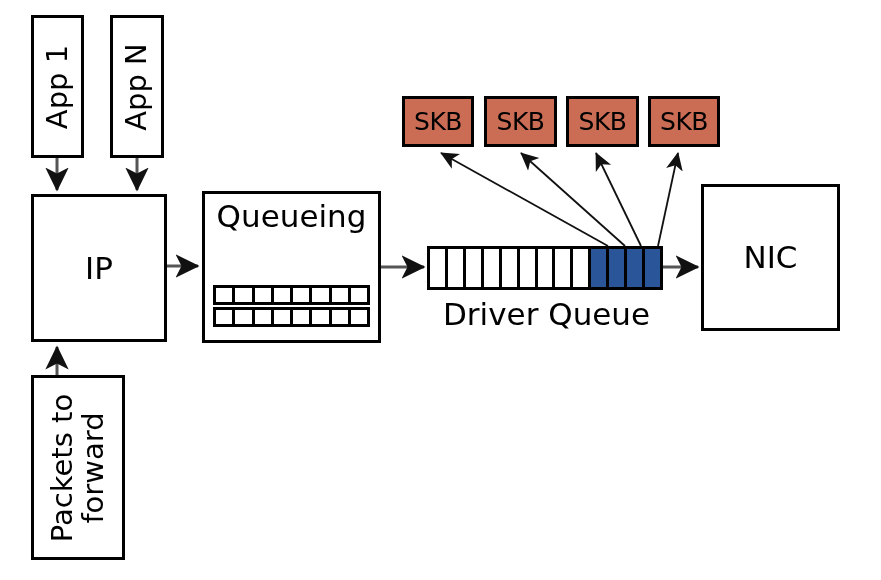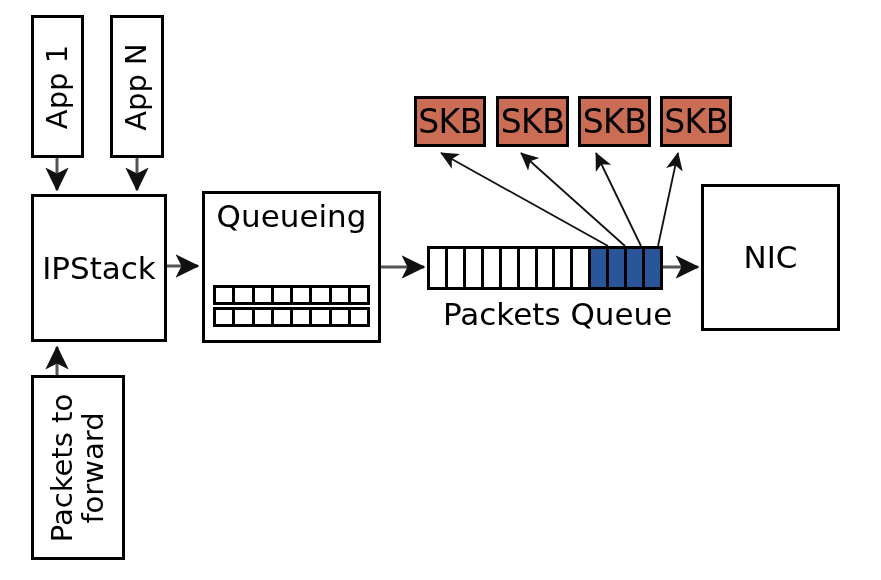--- a/index.html
+++ b/index.html
@@ -45,24 +45,23 @@
     text-align: center;
     line-height: 1.08;
   }
   .skb {
     position: absolute;
     box-sizing: border-box;
     border: 3px solid #000000;
     display: flex;
     align-items: center;
     justify-content: center;
-    font-size: 33px;
+    font-size: 25px;
     color: #000000;
     letter-spacing: -0.5px;
-    margin-left: 12px;
   }
   .queue-strip {
     position: absolute;
     box-sizing: border-box;
     border: 3px solid #000000;
     background: #ffffff;
     display: flex;
   }
   .queue-strip .cell {
     flex: 1 1 0;
@@ -113,21 +112,20 @@
   </div>
 
   <div class="vert-label" style="left:110px; top:15px; width:54px; height:143px;">
     <div class="inner" style="font-size:29px;">
       <span class="label-text">App N</span>
     </div>
   </div>
 
   <div class="box" style="left:31px; top:194px; width:136px; height:148px; flex-direction:row; font-size:31px;">
     <span class="label-text">IP</span>
-    <span class="label-text">Stack</span>
   </div>
 
   <div class="vert-label" style="left:31px; top:375px; width:94px; height:185px;">
     <div class="inner" style="font-size:29px;">
       <span class="label-text">Packets to</span>
       <span class="label-text">forward</span>
     </div>
   </div>
 
   <div class="box" style="left:202px; top:191px; width:179px; height:152px; flex-direction:column; justify-content:flex-start; font-size:31px; padding-top:6px;">
@@ -164,21 +162,21 @@
     <div class="cell"></div>
     <div class="cell"></div>
     <div class="cell"></div>
     <div class="cell"></div>
     <div class="cell" style="background:#2a5599;"></div>
     <div class="cell" style="background:#2a5599;"></div>
     <div class="cell" style="background:#2a5599;"></div>
     <div class="cell" style="background:#2a5599;"></div>
   </div>
 
-  <div class="caption" style="left:443px; top:296px; font-size:31px;">Packets Queue</div>
+  <div class="caption" style="left:443px; top:296px; font-size:31px;">Driver Queue</div>
 
   <div class="box" style="left:701px; top:184px; width:139px; height:147px; font-size:31px;">
     <span class="label-text">NIC</span>
   </div>
 
   <div class="skb" style="left:402px; top:96px; width:72px; height:51px; background:#cb6d55;">
     <span class="label-text">SKB</span>
   </div>
   <div class="skb" style="left:484px; top:96px; width:73px; height:51px; background:#cb6d55;">
     <span class="label-text">SKB</span>

